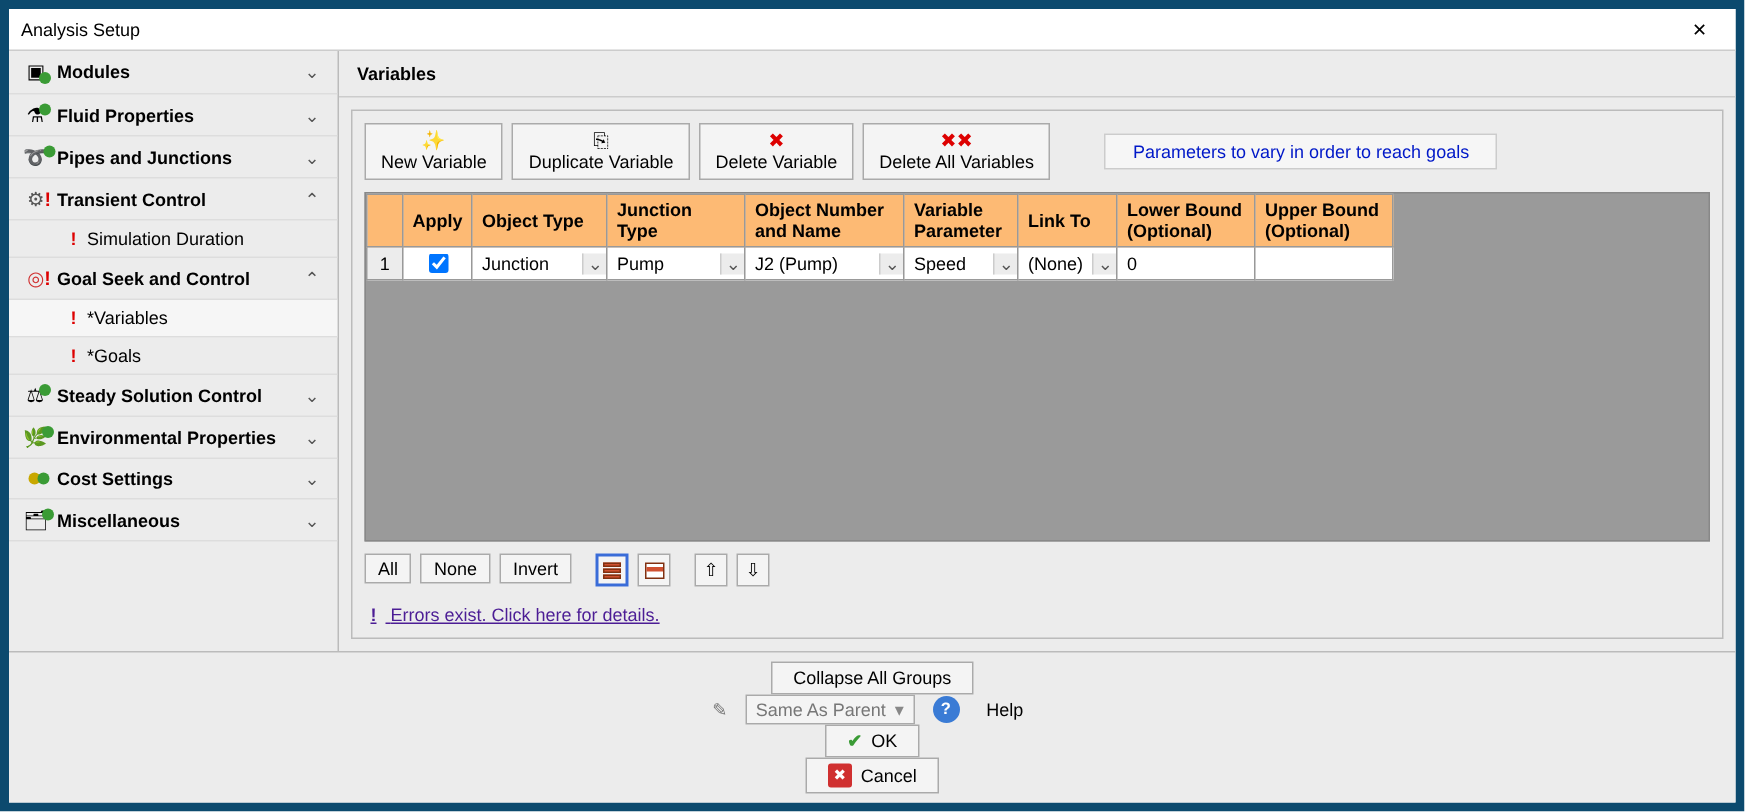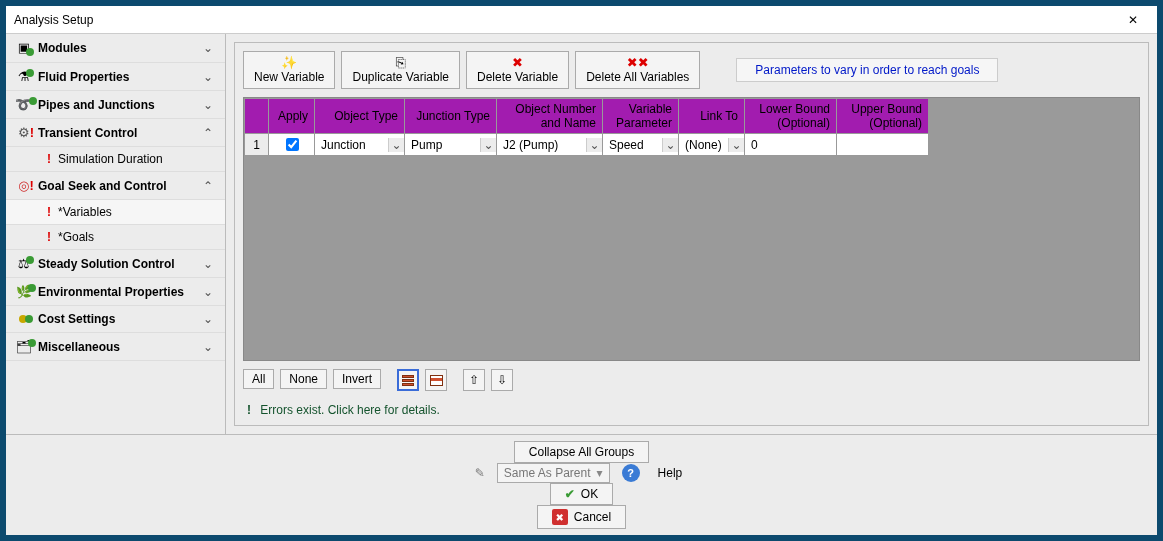--- a/index.html
+++ b/index.html
@@ -21,33 +21,33 @@
 .content { flex: 1; display: flex; flex-direction: column; background: #ececec; min-width: 0; }
 .panel-title { padding: 8px 12px; font-weight: 600; border-bottom: 1px solid #ccc; }
 .inner { margin: 8px; border: 1px solid #bbb; background: #ececec; flex: 1; display: flex; flex-direction: column; min-height: 0; }
 .toolbar { display: flex; gap: 6px; padding: 8px; align-items: flex-start; }
 .tb-btn { background: #f4f4f4; border: 1px solid #aaa; padding: 4px 10px; text-align: center; cursor: pointer; min-width: 90px; }
 .tb-btn .icon { font-size: 13px; line-height: 14px; }
 .tb-link { margin-left: 30px; padding: 4px 18px; color: #0018c8; border: 1px solid #ccc; background:#f6f6f6; align-self: center;}
 .grid-wrap { flex: 1; margin: 0 8px; background: #9a9a9a; border: 1px solid #888; overflow: auto; }
 table.grid { border-collapse: collapse; background: #ececec; }
 table.grid th, table.grid td { border: 1px solid #999; font-size: 12px; }
-table.grid th { background: #a21caf; padding: 3px 6px; font-weight: normal; text-align: right; height: 34px; }
+table.grid th { background: #fdba74; padding: 3px 6px; font-weight: bold; text-align: left; height: 34px; }
 table.grid td { background: #fff; padding: 0; height: 22px; }
 .rownum { background: #ececec !important; text-align: center; width: 24px; }
 .cell-wrap { display: flex; align-items: center; height: 100%; }
 .cell-wrap .val { flex: 1; padding: 0 6px; white-space: nowrap; overflow: hidden; }
 .cell-wrap .dd { width: 16px; text-align: center; border-left: 1px solid #ccc; color: #555; cursor: pointer; background:#ececec;}
 .chk { text-align: center; }
 .below { display: flex; padding: 8px; gap: 6px; align-items: flex-start; }
 .small-btn { background: #f4f4f4; border: 1px solid #aaa; padding: 2px 8px; cursor: pointer; }
 .icon-btn { background: #f4f4f4; border: 1px solid #aaa; width: 22px; height: 22px; display: flex; align-items: center; justify-content: center; cursor: pointer; }
 .icon-btn.active { border: 2px solid #3a6cd8; }
 .note { color: #0018c8; font-size: 11px; line-height: 14px; flex: 1; }
-.errors { padding: 4px 12px 8px; color: #14532d; }
+.errors { padding: 4px 12px 8px; color: #4c1d95; text-decoration: underline; }
 .errors .bang { font-weight: bold; margin-right: 6px; }
 .footer { border-top: 1px solid #bbb; background: #ececec; padding: 6px 10px; display: flex; align-items: center; flex-direction: column; }
 .footer .left { display: flex; gap: 12px; align-items: center; }
 .footer .spacer { flex: 1; }
 .foot-btn { background: #f4f4f4; border: 1px solid #aaa; padding: 3px 14px; cursor: pointer; display: flex; gap: 6px; align-items: center;}
 .select-flat { border: 1px solid #aaa; background: #f4f4f4; padding: 2px 6px; display: flex; align-items: center; gap: 6px; color:#777;}
 .select-flat .dd { color: #888; }
 .q-icon { width:18px; height:18px; border-radius:50%; background:#3a7bd5; color:#fff; display:inline-flex; align-items:center; justify-content:center; font-weight:bold; font-size:11px; }
 .ok-ic { color:#3a9b35; font-weight:bold;}
 .cx-ic { width:16px;height:16px;background:#d03030;color:#fff;display:inline-flex;align-items:center;justify-content:center;font-size:10px;border-radius:2px;}
@@ -144,20 +144,21 @@
       </div>
 
       <div class="group-head">
         <span class="icon">🗂<span class="gdot" style="margin-left:-4px;"></span></span>
         <span class="label">Miscellaneous</span>
         <span class="chev">⌄</span>
       </div>
     </div>
 
     <div class="content">
+      <div class="panel-title">Variables</div>
       <div class="inner">
         <div class="toolbar">
           <div class="tb-btn">
             <div class="icon">✨</div>
             <div>New Variable</div>
           </div>
           <div class="tb-btn">
             <div class="icon">⎘</div>
             <div>Duplicate Variable</div>
           </div>

